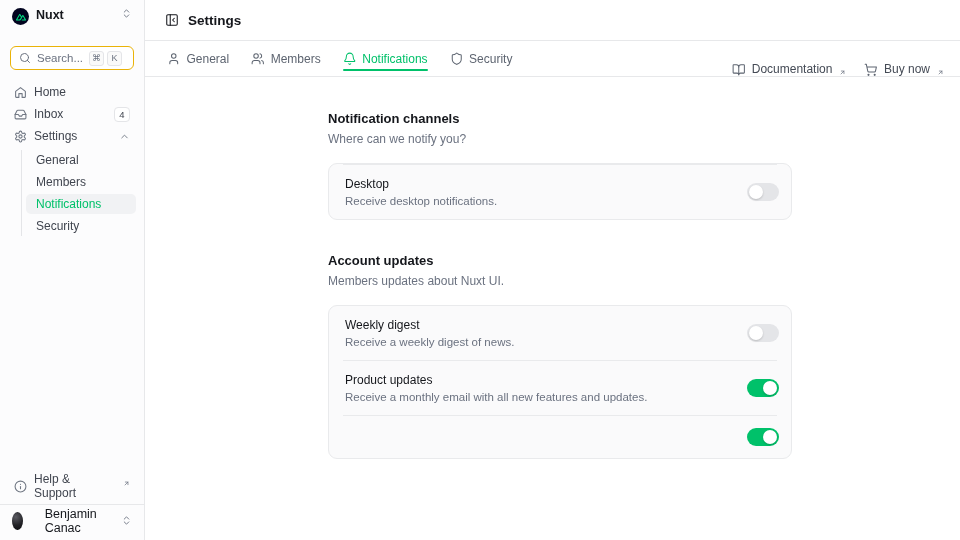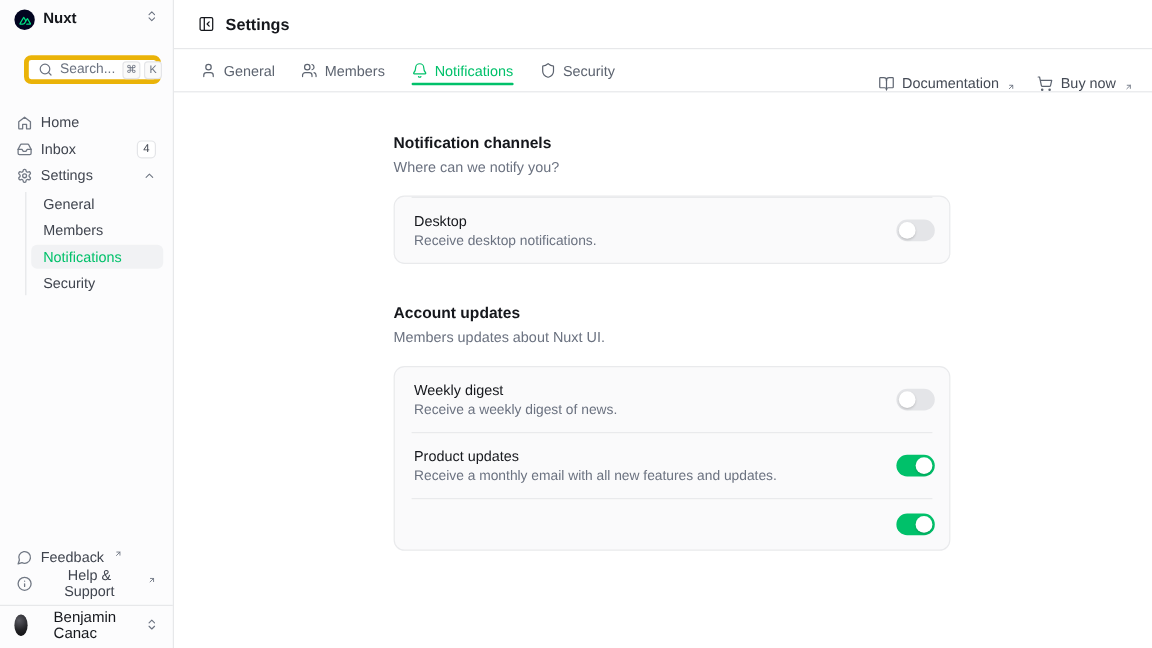--- a/index.html
+++ b/index.html
@@ -21,34 +21,34 @@
     background: #fcfcfd;
     border-right: 1px solid #e7e8ea;
     display: flex; flex-direction: column;
     padding: 8px 8px 4px 8px;
   }
   .ws-row { display: flex; gap: 7px; height: 24px; padding: 0 4px; cursor: pointer; border-radius: 5px; }
   .logo-circle { width: 17px; height: 17px; border-radius: 50%; background: #020420; display: flex; align-items: center; justify-content: center; }
   .ws-name { font-weight: 700; font-size: 12.5px; color: #15171c; }
   .ws-caret { margin-left: auto; color: #6b7280; }
   .search-box {
-    margin: 14px 2px 0 12px; height: 24px;
-    border: 4px solid #eab308; border-radius: 6px; background: #fff;
+    margin: 14px 2px 0 2px; height: 24px;
+    border: 1px solid #eab308; border-radius: 6px; background: #fff;
     display: flex; align-items: center; gap: 6px; padding: 0 12px 0 8px;
     color: #6b7280; cursor: pointer;
   }
   .search-label { flex: 1; font-size: 11.5px; }
   .kbds { display: flex; gap: 3px; }
   kbd {
     min-width: 15px; height: 15px; padding: 0 2px;
     border: 1px solid #e4e5e8; border-radius: 3px; background: #fafafa;
     font-family: "Liberation Sans", sans-serif; font-size: 9px; color: #6b7280;
     display: flex; align-items: center; justify-content: center;
   }
-  .nav { margin-top: 22px; display: flex; flex-direction: column; gap: 2px; text-align: center; }
+  .nav { margin-top: 12px; display: flex; flex-direction: column; gap: 2px; }
   .nav-item {
     display: flex; align-items: center; gap: 7px;
     height: 20px; padding: 0 6px; border-radius: 5px;
     color: #40454f; font-size: 12px; cursor: pointer;
   }
   .nav-item .ic { color: #717884; }
   .count-badge {
     margin-left: auto; min-width: 16px; height: 15px; padding: 0 4px;
     border: 1px solid #e4e5e8; border-radius: 4px; background: #fff;
     font-size: 9.5px; color: #40454f; display: flex; align-items: center; justify-content: center;
@@ -175,30 +175,20 @@
         </div>
       <div class="subnav-item">
           <span>Security</span>
         </div>
     </div>
   </nav>
 
   <div class="sidebar-spacer"></div>
 
   <div class="nav">
-    <div class="nav-item">
-      <svg class="ic" viewBox="0 0 24 24">
-          <path d="M7.9 20A9 9 0 1 0 4 16.1L2 22Z"></path>
-        </svg>
-      <span>Feedback</span>
-      <svg class="ext-arrow" viewBox="0 0 24 24" fill="none" stroke-width="2.5" stroke-linecap="round">
-          <path d="M7 17 17 7"></path>
-          <path d="M8 7h9v9"></path>
-        </svg>
-    </div>
     <div class="nav-item">
       <svg class="ic" viewBox="0 0 24 24">
           <circle cx="12" cy="12" r="10"></circle>
           <path d="M12 16v-4"></path>
           <path d="M12 8h.01"></path>
         </svg>
       <span>Help &amp; Support</span>
       <svg class="ext-arrow" viewBox="0 0 24 24" fill="none" stroke-width="2.5" stroke-linecap="round">
           <path d="M7 17 17 7"></path>
           <path d="M8 7h9v9"></path>

